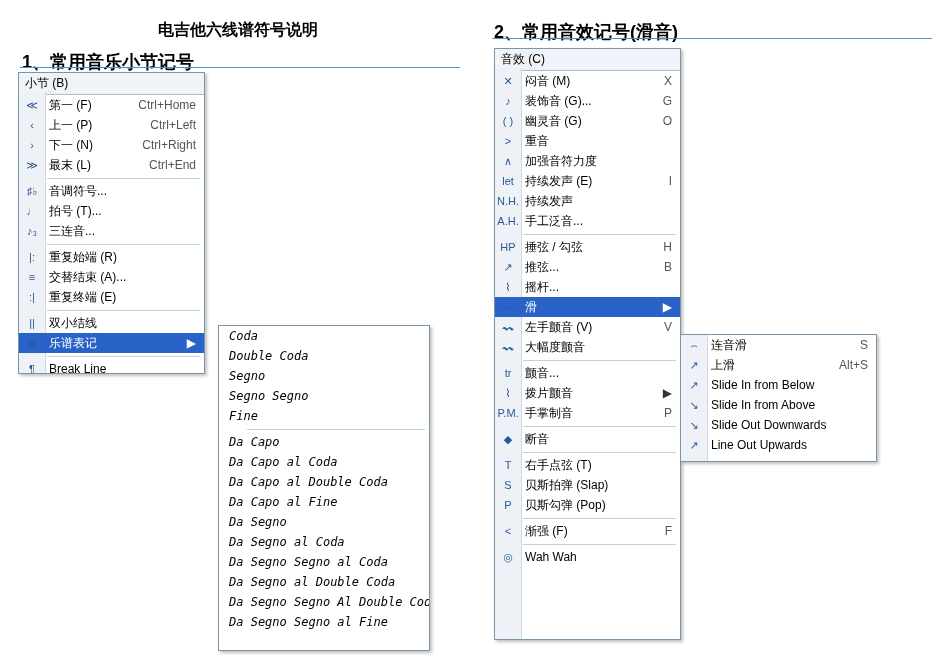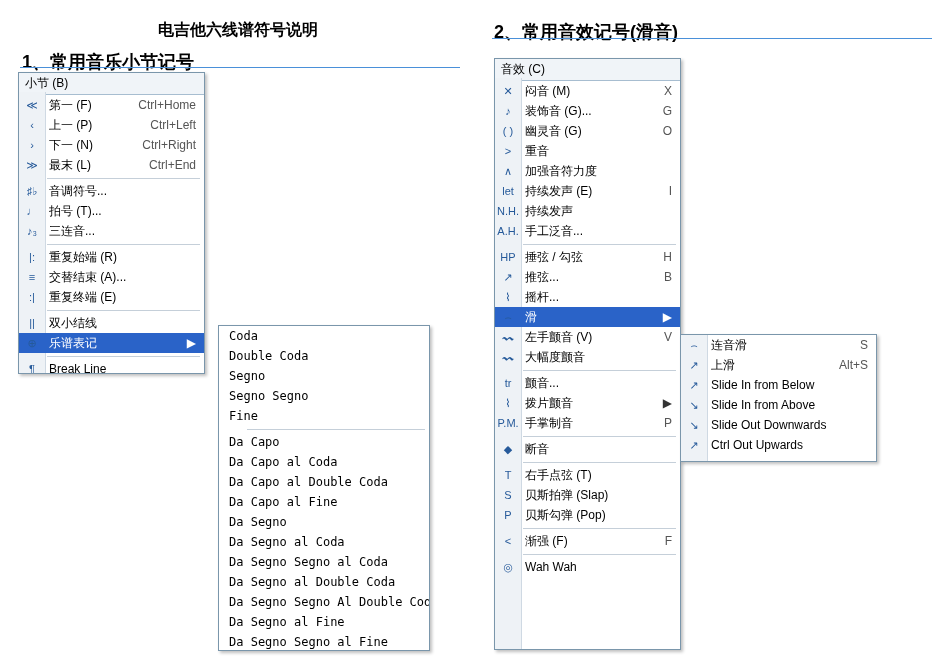--- a/index.html
+++ b/index.html
@@ -95,21 +95,21 @@
     background:#2a63c8;
     color:#fff;
   }
   .row.highlight .shortcut,
   .row.highlight .arrow{ color:#fff; }
   
   .submenu .row{ padding-left:30px; }
   .submenu .gutter{ width:26px; }
   
   .plainmenu .row{ padding-left:10px; font-family:"SimSun",monospace; }
-  .plainmenu{ overflow:hidden; }
+  .plainmenu{ overflow:hidden;font-style:italic; }
 </style>
 </head>
 <body>
 
 <div class="title">电吉他六线谱符号说明</div>
 
 <div class="section-head" style="left:22px; top:50px;">1、常用音乐小节记号</div>
 <div class="underline" style="left:20px; top:67px; width:440px;"></div>
 
 <div class="section-head" style="left:494px; top:20px;">2、常用音效记号(滑音)</div>
@@ -222,29 +222,26 @@
       <div class="row">
         <span class="label">Da Segno Segno al Coda</span>
       </div>
       <div class="row">
         <span class="label">Da Segno al Double Coda</span>
       </div>
       <div class="row">
         <span class="label">Da Segno Segno Al Double Coda</span>
       </div>
       <div class="row">
-        <span class="label">Da Segno al Fine</span>
-      </div>
-      <div class="row">
         <span class="label">Da Segno Segno al Fine</span>
       </div>
     </div>
 </div>
 
-<div class="menu" style="left:494px; top:58px; width:185px; height:590px;">
+<div class="menu" style="left:494px; top:48px; width:185px; height:590px;">
   <div class="menu-title">音效 (C)</div>
   <div class="gutter" style="top:19px;"></div>
   <div class="items" id="menu-fx-items">
       <div class="row">
         <span class="icon">✕</span>
         <span class="label">闷音 (M)</span>
         <span class="shortcut">X</span>
       </div>
       <div class="row">
         <span class="icon">♪</span>
@@ -373,16 +370,16 @@
       <div class="row">
         <span class="icon">↘</span>
         <span class="label">Slide In from Above</span>
       </div>
       <div class="row">
         <span class="icon">↘</span>
         <span class="label">Slide Out Downwards</span>
       </div>
       <div class="row">
         <span class="icon">↗</span>
-        <span class="label">Ctrl Out Upwards</span>
+        <span class="label">Line Out Upwards</span>
       </div>
     </div>
 </div>
 
 </body></html>

